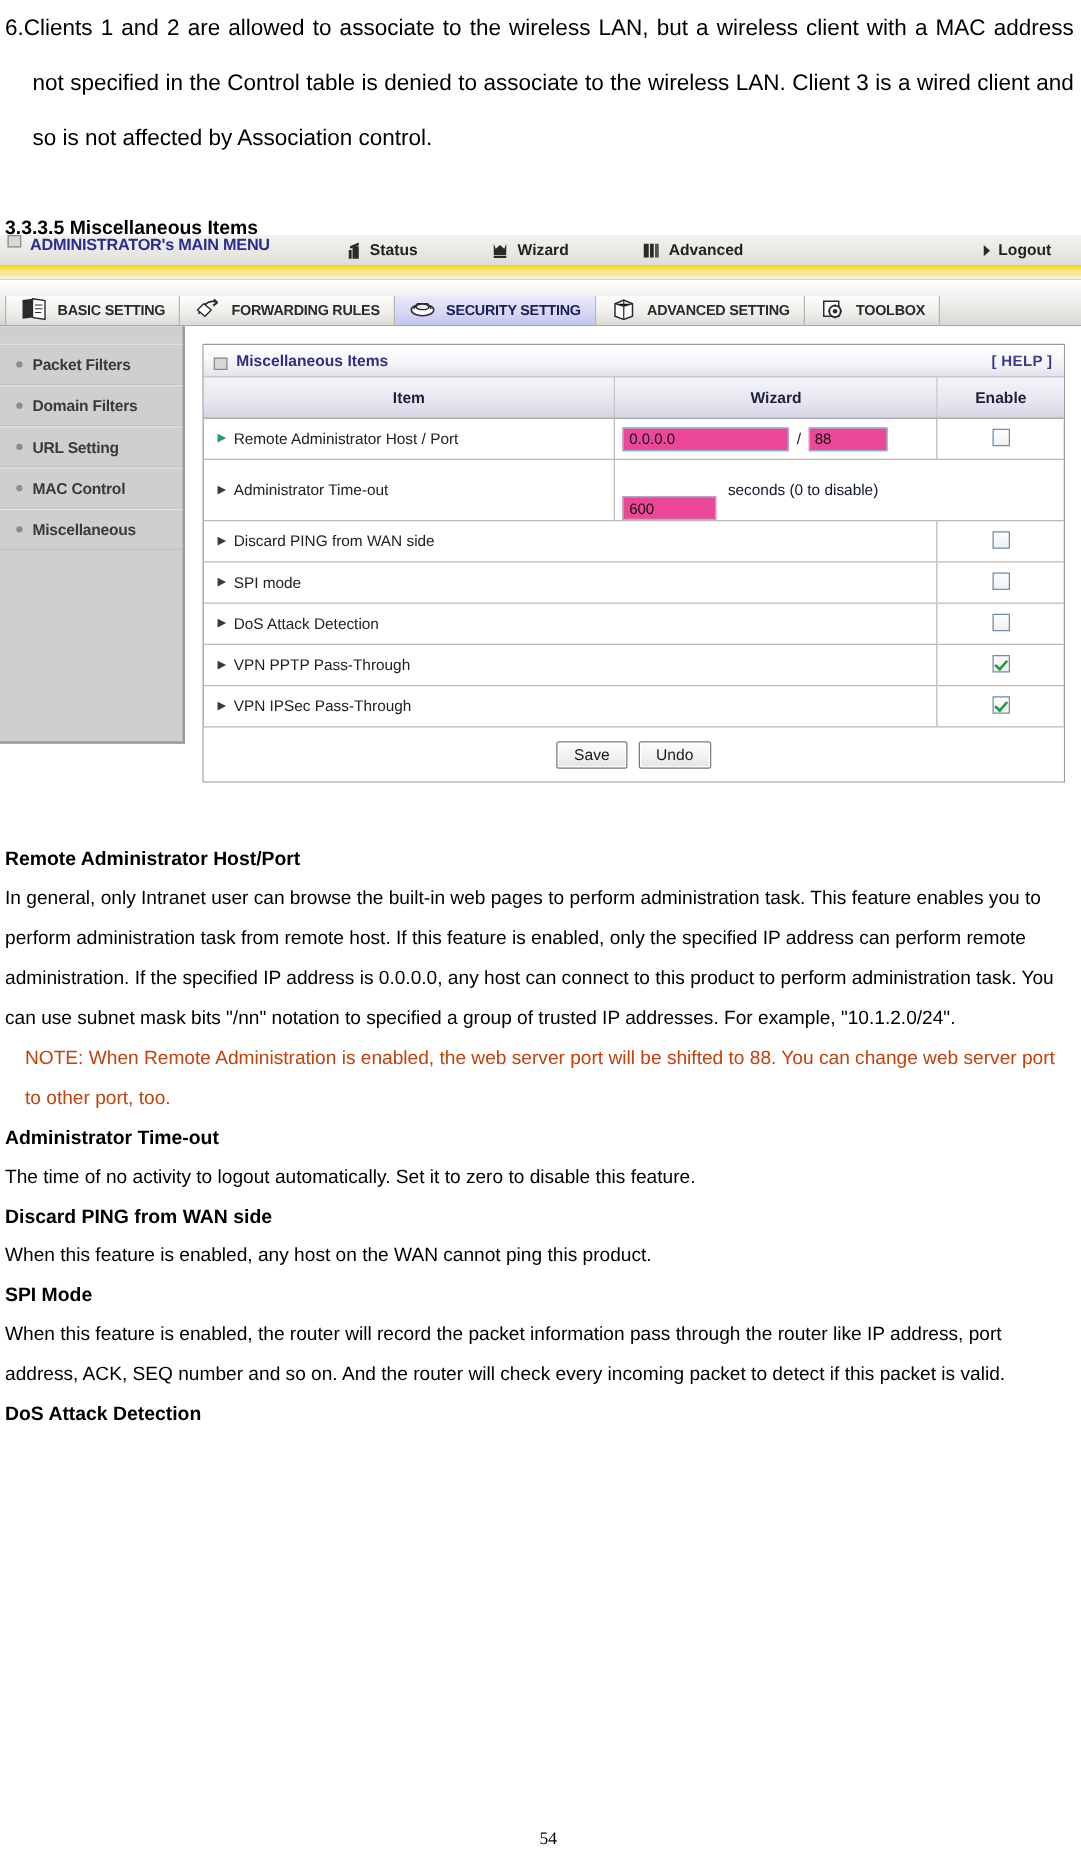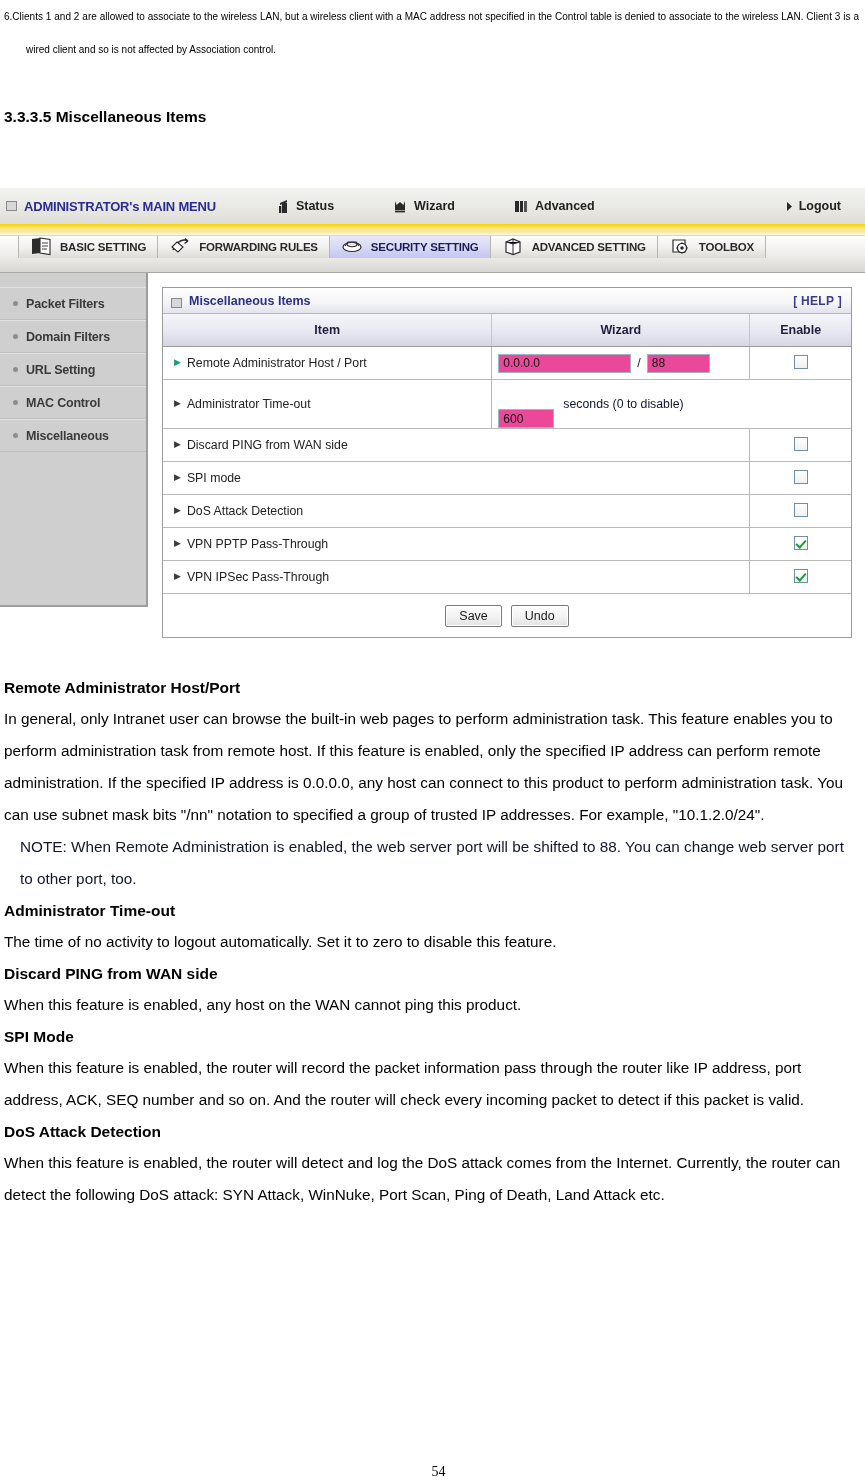--- a/index.html
+++ b/index.html
@@ -20,22 +20,22 @@
   .doc-wrap {
     position: absolute;
     left: 0; top: 0;
     width: 865px;
   }
   .intro-list {
     padding: 0 6px 0 4px;
     margin: 0;
   }
   .intro-item {
-    font-size: 10px;
-    line-height: 33px;
+    font-size: 18px;
+    line-height: 44px;
     text-align: justify;
     text-justify: inter-word;
     padding-left: 22px;
     text-indent: -22px;
     margin: 0;
   }
 
   .section-head {
     font-size: 15.5px;
     font-weight: bold;
@@ -48,21 +48,21 @@
     font-weight: bold;
     line-height: 31px;
     padding-left: 4px;
   }
   .body-para {
     font-size: 15.3px;
     line-height: 32px;
     padding-left: 4px;
     padding-right: 6px;
   }
-  .body-para.note { color: #0f172a; padding-left: 20px; }
+  .body-para.note { color: #c2410c; padding-left: 20px; }
 
   .page-num {
     position: absolute;
     left: 12px; right: 0;
     bottom: 4px;
     text-align: center;
     font-family: "Liberation Serif", serif;
     font-size: 14px;
   }
 
@@ -73,24 +73,23 @@
     top: 188px;
     width: 865px;
     height: 440px;
     background: #ffffff;
     font-family: "Liberation Sans", sans-serif;
   }
 
   
   .ui-topbar {
     position: relative;
-    height: 36px;
+    height: 24px;
     background: linear-gradient(to bottom, #f2f2ef 0%, #e9e9e4 55%, #dedcd6 100%);
     display: flex;
-    align-items: center;
     padding-left: 6px;
     box-sizing: border-box;
   }
   .ui-topbar .brand {
     color: #2b2b96;
     font-weight: bold;
     font-size: 13px;
     letter-spacing: -0.2px;
     white-space: nowrap;
   }
@@ -116,23 +115,23 @@
     height: 11px;
     background: linear-gradient(to bottom, #f7d100 0%, #fbe98a 45%, #f6e7a6 70%, #fdfae0 100%);
     border-bottom: 1px solid #ded8b0;
   }
 
   
   .ui-tabs {
     height: 37px;
     background: linear-gradient(to bottom, #fdfdfd 0%, #efeeec 50%, #d9d7d2 100%);
     display: flex;
-    align-items: flex-start;
+    align-items: flex-end;
     border-bottom: 1px solid #a9a9a4;
-    padding-left: 18px;
+    padding-left: 4px;
     box-sizing: border-box;
   }
   .ui-tab {
     display: flex;
     align-items: center;
     gap: 7px;
     padding: 0 11px;
     font-size: 11.5px;
     font-weight: bold;
     color: #2a2a2a;
@@ -257,21 +256,21 @@
     height: 19px;
     font-size: 12px;
     font-family: "Liberation Sans", sans-serif;
     color: #111;
     padding: 0 4px;
     box-sizing: border-box;
     outline: none;
   }
   .tinput.host { width: 133px; }
   .tinput.port { width: 63px; }
-  .tinput.tmo  { width: 56px; margin-top: 29px; }
+  .tinput.tmo  { width: 75px; margin-top: 29px; }
   .slash { margin: 0 6px; font-size: 12.5px; }
   .unitlbl { margin-left: 9px; font-size: 12.3px; color: #0f172a; }
 
   .cbox {
     width: 14px; height: 14px;
     border: 1px solid #6f8fa8;
     background: linear-gradient(to bottom, #ffffff 0%, #f0f0f0 100%);
     display: inline-block;
     position: relative;
     box-sizing: border-box;
@@ -587,17 +586,16 @@
   <div class="body-head">Administrator Time-out</div>
   <div class="body-para">The time of no activity to logout automatically. Set it to zero to disable this feature.</div>
 
   <div class="body-head">Discard PING from WAN side</div>
   <div class="body-para">When this feature is enabled, any host on the WAN cannot ping this product.</div>
 
   <div class="body-head">SPI Mode</div>
   <div class="body-para">When this feature is enabled, the router will record the packet information pass through the router like IP address, port address, ACK, SEQ number and so on. And the router will check every incoming packet to detect if this packet is valid.</div>
 
   <div class="body-head">DoS Attack Detection</div>
-  <div class="body-para">When this feature is enabled, the router will detect and log the DoS attack comes from the Internet. Currently, the router can detect the following DoS attack: SYN Attack, WinNuke, Port Scan, Ping of Death, Land Attack etc.</div>
 
 </div>
 
 <div class="page-num">54</div>
 
 </body></html>

